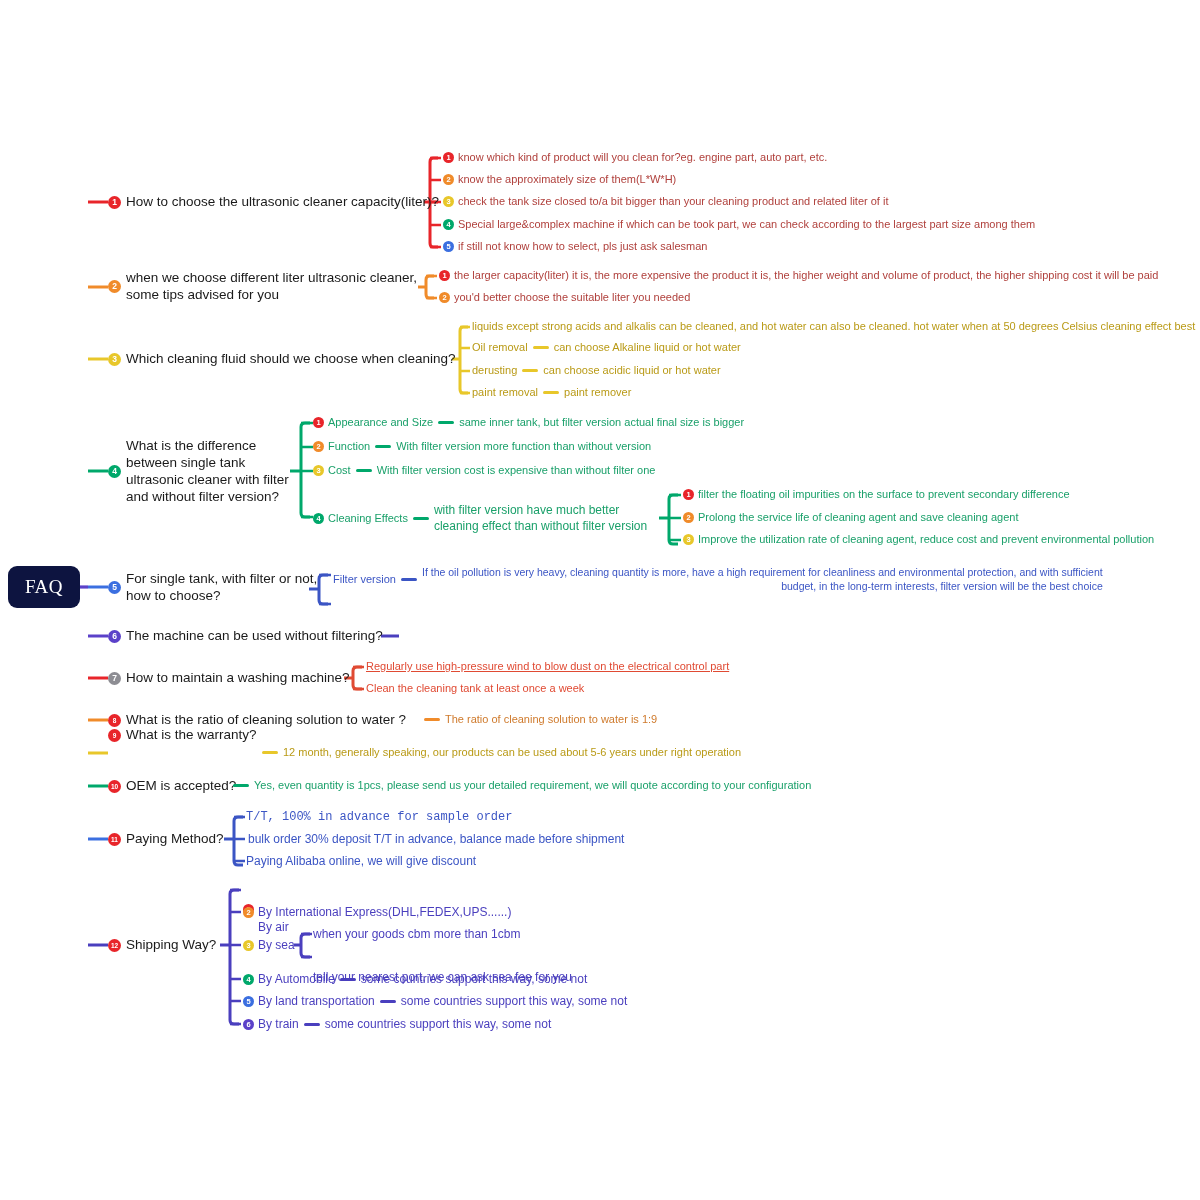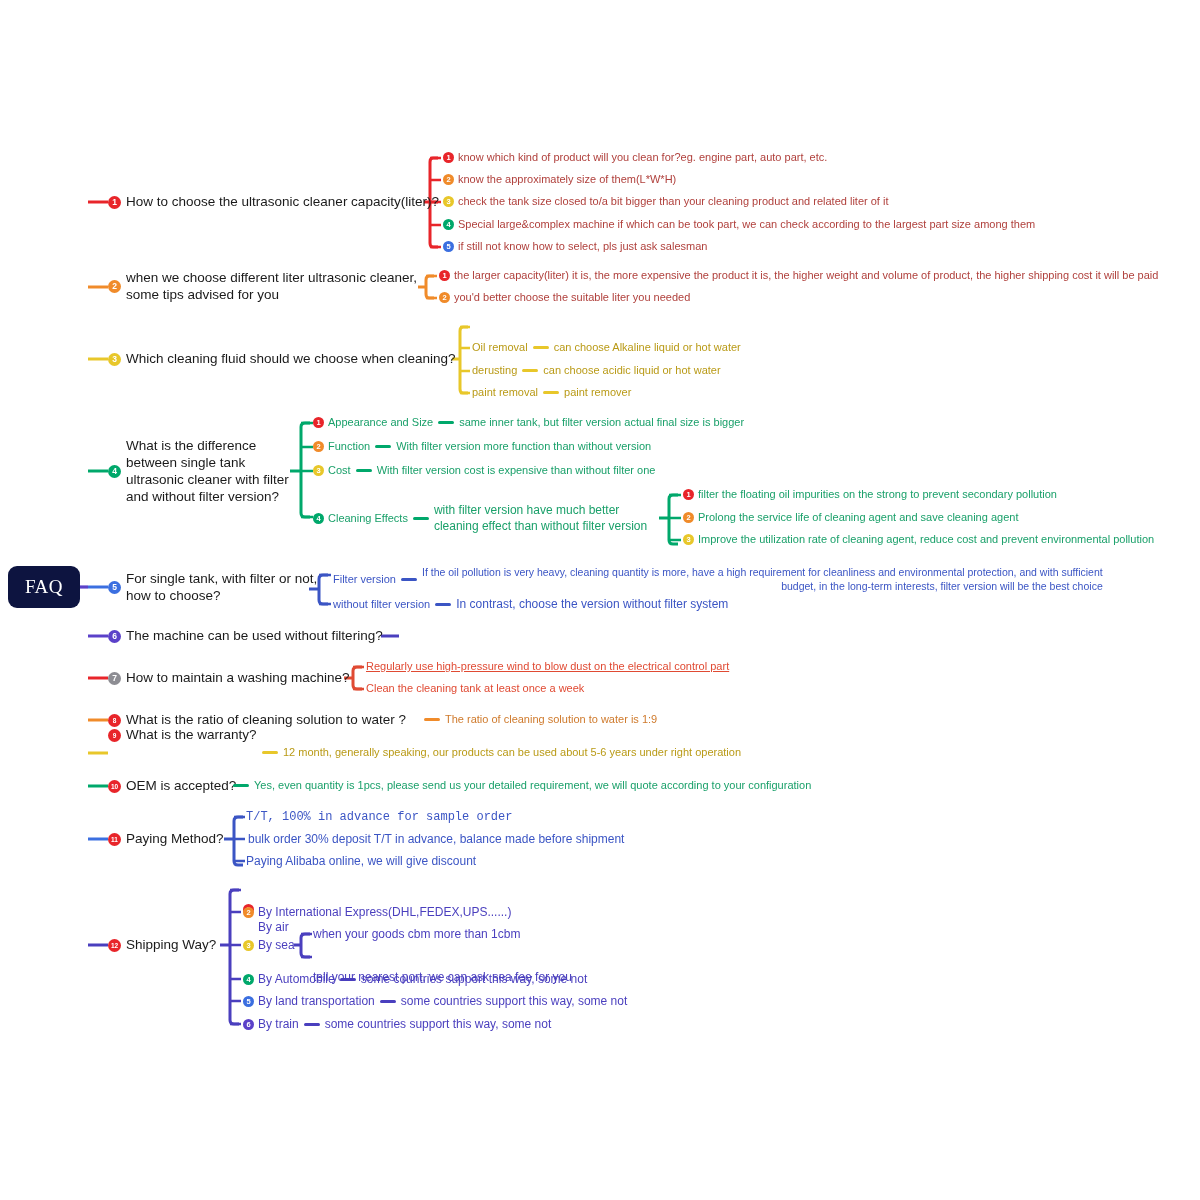--- a/index.html
+++ b/index.html
@@ -281,20 +281,23 @@
 
   <div class="node detail c-red" style="left:439px; top:269px;">
     <span class="badge sm b-red">1</span>
     <span class="dtext">the larger capacity(liter) it is, the more expensive the product it is, the higher weight and volume of product, the higher shipping cost it will be paid</span>
   </div>
   <div class="node detail c-red" style="left:439px; top:291px;">
     <span class="badge sm b-orange">2</span>
     <span class="dtext">you'd better choose the suitable liter you needed</span>
   </div>
 
+  <div class="node detail c-yellow" style="left:472px; top:320px;">
+    <span class="dtext">liquids except strong acids and alkalis can be cleaned, and hot water can also be cleaned. hot water when at 50 degrees Celsius cleaning effect best</span>
+  </div>
   <div class="node detail c-yellow" style="left:472px; top:341px;">
     <span class="dtext">Oil removal</span>
     <span class="connector cn-yellow"></span>
     <span class="dtext">can choose Alkaline liquid or hot water</span>
   </div>
   <div class="node detail c-yellow" style="left:472px; top:364px;">
     <span class="dtext">derusting</span>
     <span class="connector cn-yellow"></span>
     <span class="dtext">can choose acidic liquid or hot water</span>
   </div>
@@ -325,42 +328,37 @@
   <div class="node detail c-green" style="left:313px; top:503px;">
     <span class="badge sm b-green">4</span>
     <span class="dtext">Cleaning Effects</span>
     <span class="connector cn-green"></span>
     <span class="dtext two-line" style="font-size:12px;">with filter version have much better
 cleaning effect than without filter version</span>
   </div>
 
   <div class="node detail c-green" style="left:683px; top:488px;">
     <span class="badge sm b-red">1</span>
-    <span class="dtext">filter the floating oil impurities on the strong to prevent secondary pollution</span>
+    <span class="dtext">filter the floating oil impurities on the surface to prevent secondary difference</span>
   </div>
   <div class="node detail c-green" style="left:683px; top:511px;">
     <span class="badge sm b-orange">2</span>
     <span class="dtext">Prolong the service life of cleaning agent and save cleaning agent</span>
   </div>
   <div class="node detail c-green" style="left:683px; top:533px;">
     <span class="badge sm b-yellow">3</span>
     <span class="dtext">Improve the utilization rate of cleaning agent, reduce cost and prevent environmental pollution</span>
   </div>
 
   <div class="node detail c-blue" style="left:333px; top:566px;">
     <span class="dtext">Filter version</span>
     <span class="connector cn-blue"></span>
     <span class="dtext two-line" style="font-size:10.5px;text-align:right;">If the oil pollution is very heavy, cleaning quantity is more, have a high requirement for cleanliness and environmental protection, and with sufficient
 budget, in the long-term interests, filter version will be the best choice</span>
   </div>
-  <div class="node detail c-blue" style="left:333px; top:597px;">
-    <span class="dtext">without filter version</span>
-    <span class="connector cn-blue"></span>
-    <span class="dtext" style="font-size:12px;">In contrast, choose the version without filter system</span>
-  </div>
 
 
   <div class="node detail c-red2" style="left:366px; top:660px;text-decoration:underline;">
     <span class="dtext">Regularly use high-pressure wind to blow dust on the electrical control part</span>
   </div>
   <div class="node detail c-red2" style="left:366px; top:682px;">
     <span class="dtext">Clean the cleaning tank at least once a week</span>
   </div>
 
   <div class="node detail c-orange" style="left:419px; top:713px;">

